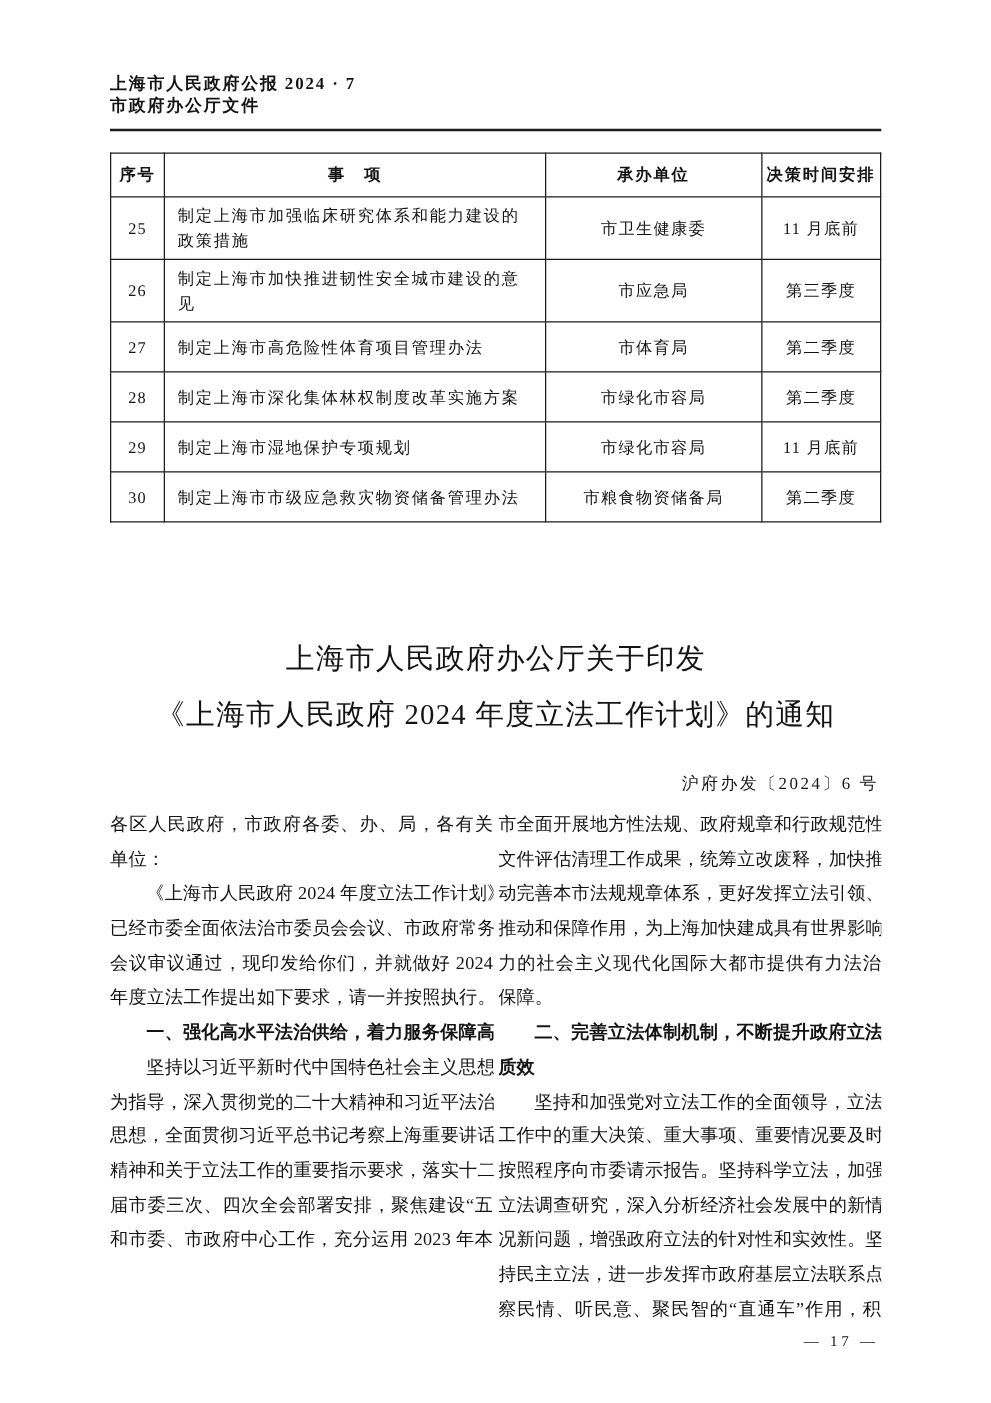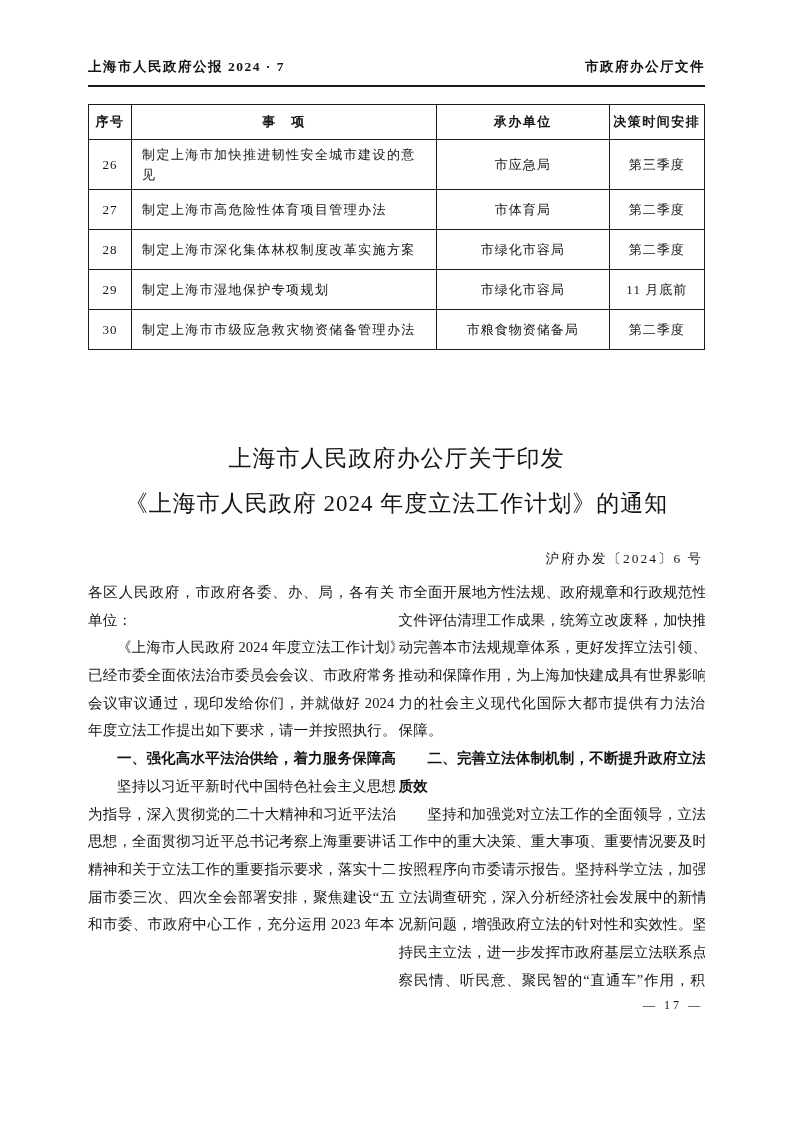--- a/index.html
+++ b/index.html
@@ -4,21 +4,21 @@
 <style>
   * { margin:0; padding:0; box-sizing:border-box; }
   html,body { background:#ffffff; }
   .page {
     width:793px; height:1122px; margin:0 auto; background:#ffffff;
     color:#141414; font-family:"Liberation Serif", serif;
     padding:58px 88px 0 88px; position:relative; overflow:hidden;
   }
   
   .pg-header { display:flex; justify-content:space-between; align-items:baseline;
-    font-size:13.5px; font-weight:bold; letter-spacing:1.5px; }
+    font-size:13.5px; font-weight:bold; letter-spacing:1.5px;flex-direction:column; }
   .head-rule { border-bottom:2px solid #1b1b1b; margin-top:9px; }
 
   
   table.plan-table { width:100%; border-collapse:collapse; margin-top:17px;
     table-layout:fixed; border:1.5px solid #1b1b1b; }
   .plan-table th, .plan-table td { border:1.4px solid #1b1b1b; font-size:13px; }
   .plan-table th { font-weight:bold; padding:8px 2px; letter-spacing:1.5px; white-space:nowrap; overflow:hidden; }
   .plan-table td { height:40px; }
   .plan-table td.no, .plan-table td.unit, .plan-table td.time { text-align:center; letter-spacing:1px; }
   .plan-table td.item { text-align:left; padding:5px 10px; letter-spacing:1.4px; line-height:1.5; }
@@ -61,20 +61,26 @@
     </colgroup>
     <thead>
       <tr id="table-head-row">
           <th>序号</th>
           <th>事　项</th>
           <th>承办单位</th>
           <th>决策时间安排</th>
         </tr>
     </thead>
     <tbody id="table-body">
+        <tr>
+          <td class="no">25</td>
+          <td class="item">制定上海市加强临床研究体系和能力建设的政策措施</td>
+          <td class="unit">市卫生健康委</td>
+          <td class="time">11 月底前</td>
+        </tr>
         <tr>
           <td class="no">26</td>
           <td class="item">制定上海市加快推进韧性安全城市建设的意见</td>
           <td class="unit">市应急局</td>
           <td class="time">第三季度</td>
         </tr>
         <tr>
           <td class="no">27</td>
           <td class="item">制定上海市高危险性体育项目管理办法</td>
           <td class="unit">市体育局</td>

